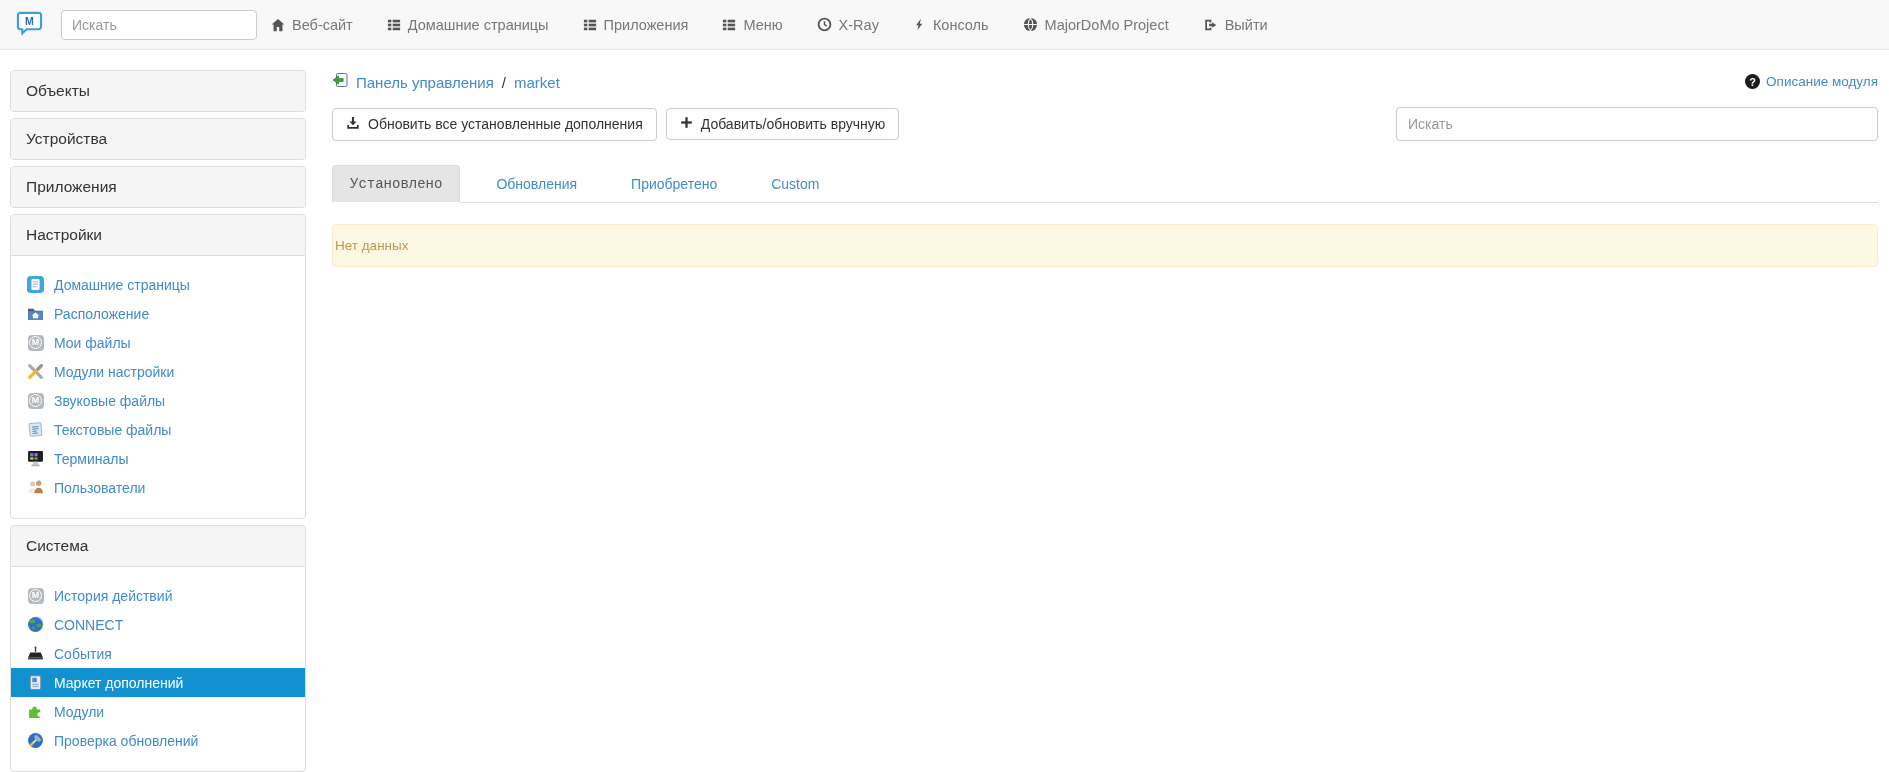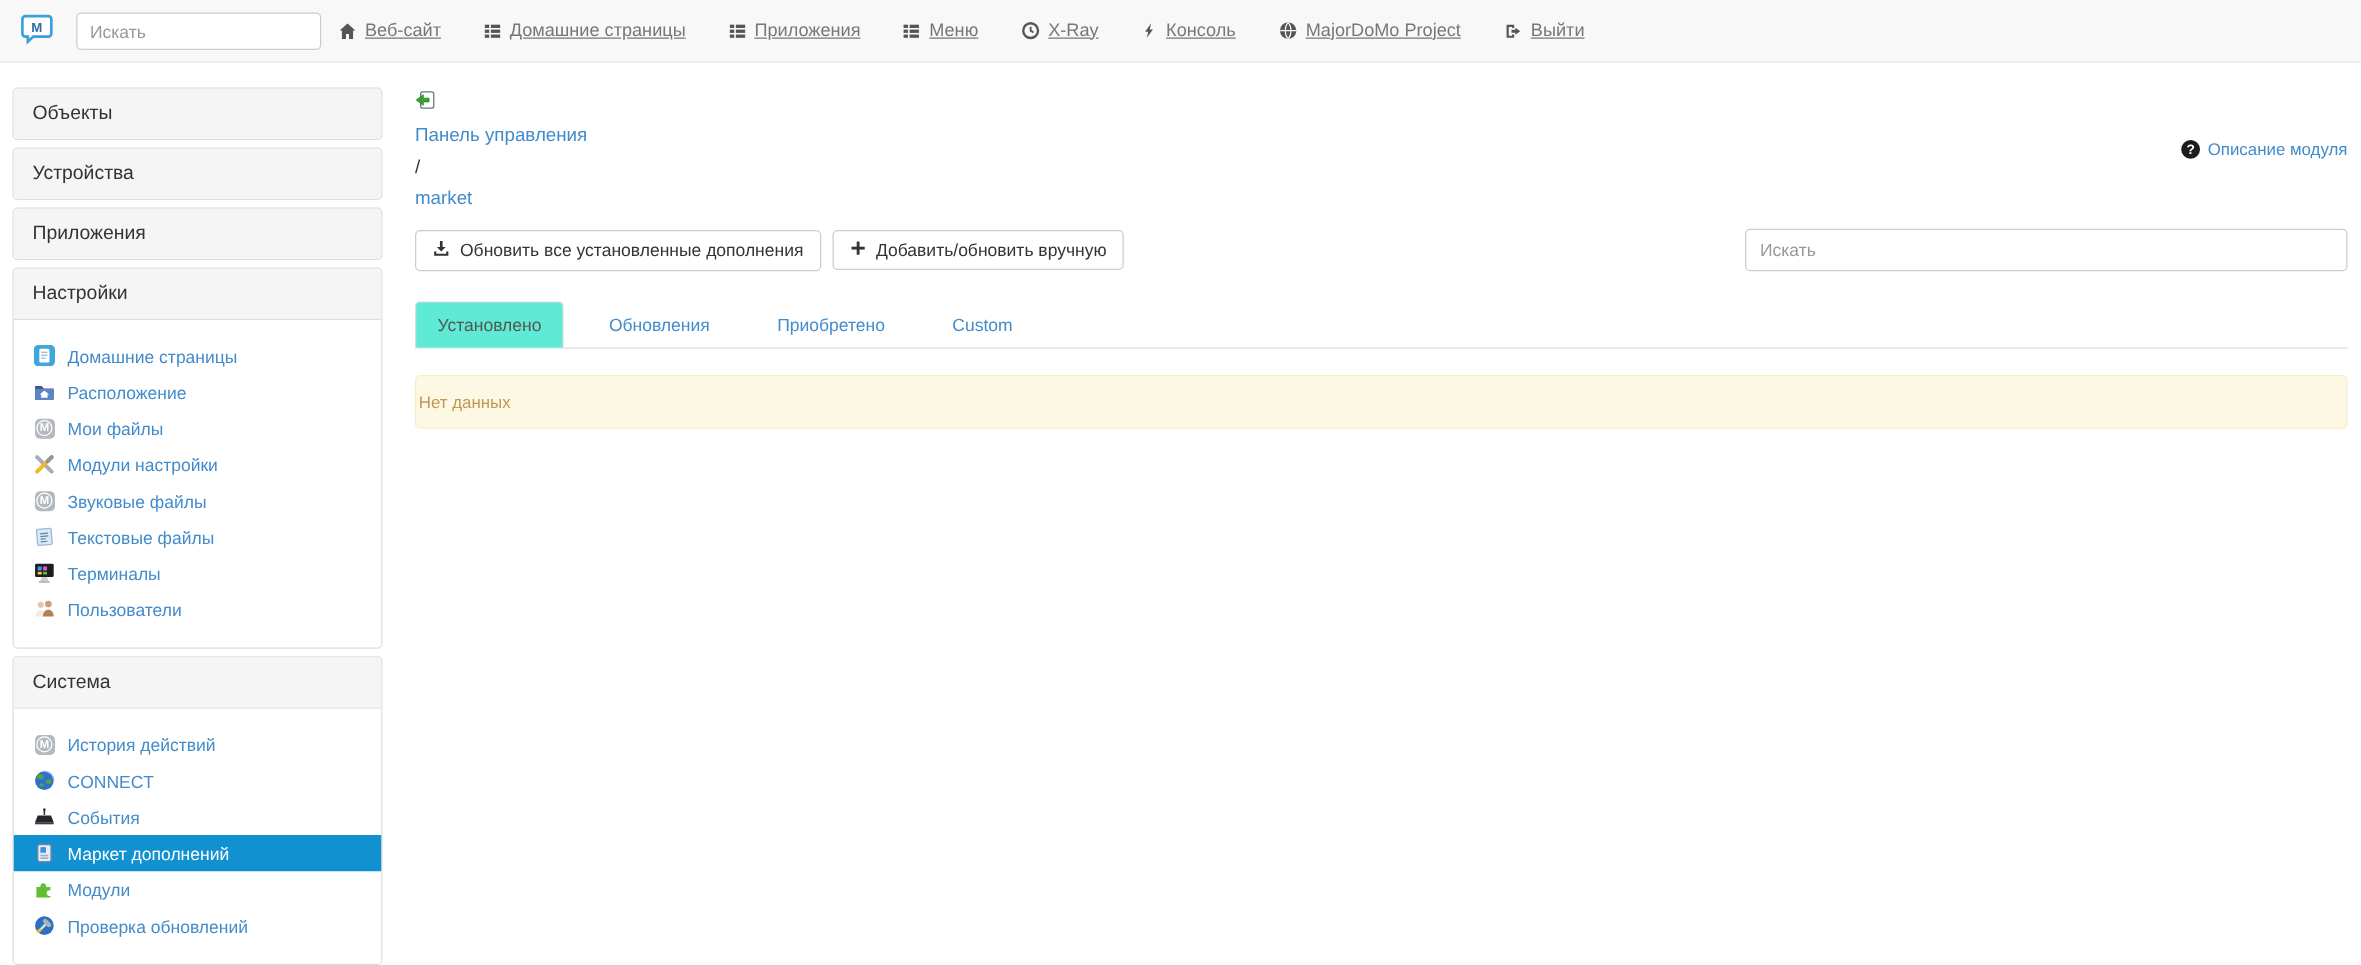--- a/index.html
+++ b/index.html
@@ -14,21 +14,21 @@
 
   
   .topbar{height:50px; background:var(--c-navbar_bg); border-bottom:1px solid #e7e7e7;
     display:flex; align-items:center; padding:0 16px;}
   .logo{display:flex; align-items:center; margin-right:18px;}
   .nav-search{width:196px; height:30px; border:1px solid #ccc; border-radius:4px;
     padding:4px 10px; font-size:14px; color:#555; outline:none; background:#fff;}
   .nav-search::placeholder{color:#999;}
   .nav-links{display:flex; align-items:center; margin-left:14px;}
   .nav-item{display:flex; align-items:center; gap:7px; color:var(--c-nav_text);
-    font-size:14.5px; margin-right:34px; white-space:nowrap;text-decoration:underline;}
+    font-size:14.5px; margin-right:34px; white-space:nowrap;}
   .nav-item svg{display:block;}
 
   
   .layout{display:flex; align-items:flex-start; padding:20px 11px 0 10px;}
   .sidebar{width:296px; flex:0 0 296px;}
   .main{flex:1; margin-left:26px; min-width:0;}
 
   
   .panel{border:1px solid var(--c-border); border-radius:4px; background:#fff; margin-bottom:6px;}
   .panel-head{background:var(--c-panel_head_bg); padding:11px 15px; font-size:15.5px; color:#333;
@@ -40,43 +40,43 @@
   .side-item .icn{width:17px; height:17px; flex:0 0 17px; display:inline-flex;
     align-items:center; justify-content:center;}
   .side-item.active{background:var(--c-active_bg); color:var(--c-active_fg);}
   .mlogo{width:16px; height:16px; background:#b3b9be; border-radius:4px; display:inline-flex;
     align-items:center; justify-content:center;}
   .mlogo::before{content:"M"; color:#fff; font-size:9px; font-weight:bold;
     border:1px solid #fff; border-radius:50%; width:11px; height:11px; line-height:10px; text-align:center;}
 
   
   .head-row{display:flex; align-items:center; justify-content:space-between; margin-top:2px;}
-  .breadcrumb{display:flex; align-items:flex-start; gap:8px; font-size:15px;flex-direction:column;}
+  .breadcrumb{display:flex; align-items:flex-end; gap:8px; font-size:15px;}
   .breadcrumb a{color:var(--c-link);}
   .crumb-sep{color:#333;}
   .help-link{display:flex; align-items:center; gap:6px; color:var(--c-link); font-size:13.5px;}
   .qbadge{width:15px; height:15px; border-radius:50%; background:#1c1c1c; color:#fff;
     font-size:11px; font-weight:bold; display:inline-flex; align-items:center; justify-content:center;}
 
   
   .actions-row{display:flex; align-items:center; margin-top:16px;}
   .btn{display:inline-flex; align-items:center; gap:8px; background:#fff; border:1px solid #ccc;
     border-radius:4px; padding:7px 13px; font-size:14px; color:#333; cursor:pointer;
     font-family:"Liberation Sans", sans-serif;}
   .btn + .btn{margin-left:9px;}
   .main-search{margin-left:auto; width:482px; height:34px; border:1px solid #ccc; border-radius:4px;
     padding:6px 11px; font-size:14px; color:#555; outline:none;}
   .main-search::placeholder{color:#999;}
 
   
   .tabs{display:flex; margin-top:24px; border-bottom:1px solid var(--c-border);}
   .tab{padding:10px 17px; font-size:14px; color:var(--c-link); margin-bottom:-1px;
     border:1px solid transparent; border-radius:4px 4px 0 0; margin-right:18px;}
-  .tab.active{background:#5eead4; color:#555; border-color:var(--c-border);
-    border-bottom-color:#fff; cursor:default;}
+  .tab.active{background:#e5e5e5; color:#555; border-color:var(--c-border);
+    border-bottom-color:#fff; cursor:default;font-family:Liberation Mono, monospace;}
 
   
   .alert{margin-top:21px; background:var(--c-alert_bg); border:1px solid var(--c-alert_border);
     border-radius:4px; color:var(--c-alert_text); padding:13px 2px; font-size:13.5px;}
 </style>
 </head>
 <body>
 
 <nav class="topbar">
   <a class="logo">

